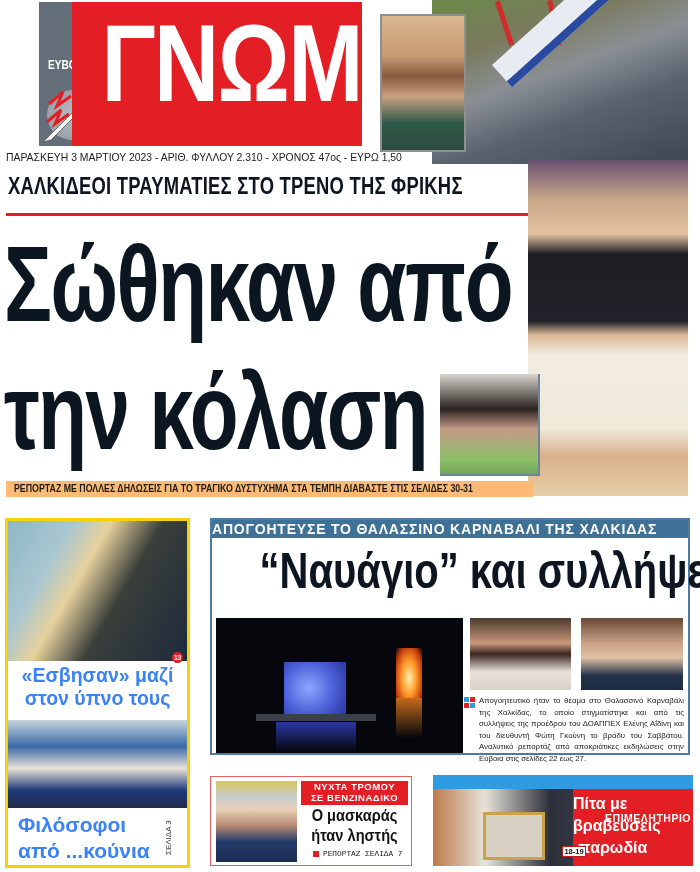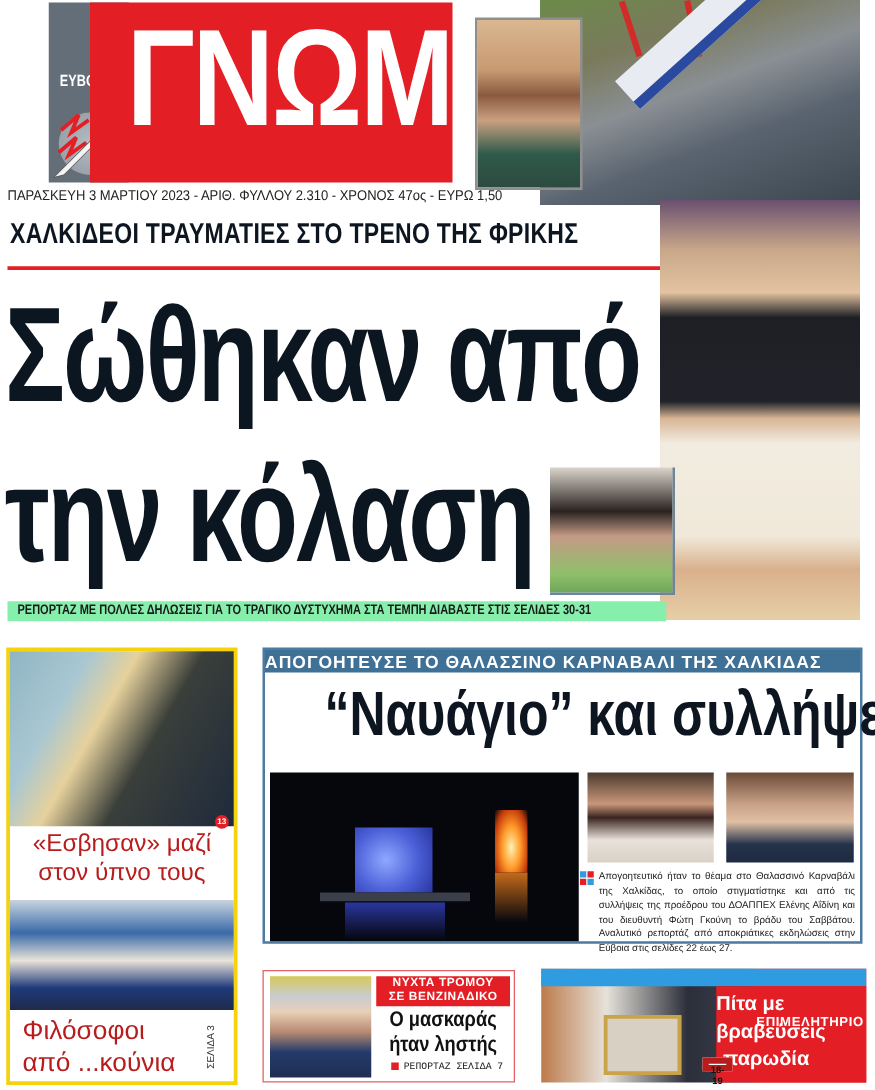--- a/index.html
+++ b/index.html
@@ -39,31 +39,31 @@
   .headline { left: 4px; font-size: 108px; font-weight: bold; line-height: 108px; color: #0b1620;
      transform: scaleX(0.74); transform-origin: left; white-space: nowrap; letter-spacing: -2px; }
   .hl1 { top: 230px; }
   .hl2 { top: 358px; }
 
   .photo-woman2 { left: 528px; top: 160px; width: 160px; height: 336px;
      background: linear-gradient(180deg, #6a5070 0%, #c9a88a 12%, #e3c3a0 22%, #1e1f24 28%, #22232a 48%, #d8b594 52%, #f2ece0 58%, #f0e9da 80%, #d9b08c 88%, #e6cfa6 100%); }
   .photo-woman3 { left: 440px; top: 374px; width: 100px; height: 102px; border-right: 2px solid #6d8597; border-bottom: 2px solid #6d8597;
      background: linear-gradient(180deg, #d9d4cc 0%, #2a2320 35%, #c49a86 55%, #8fbf6a 85%, #6fa65a 100%); }
 
-  .report-bar { left: 6px; top: 481px; width: 527px; height: 16px; background: #86efac; }
+  .report-bar { left: 6px; top: 481px; width: 527px; height: 16px; background: #fdba74; }
   .report-bar span { position: absolute; left: 8px; top: 1px; font-size: 11px; font-weight: bold; color: #1a1a1a;
      transform: scaleX(0.80); transform-origin: left; white-space: nowrap; }
 
   
   .yellow-box { left: 5px; top: 518px; width: 185px; height: 350px; border: 3px solid #f4d20c; background: #fff; }
   .photo-couple { left: 8px; top: 521px; width: 179px; height: 140px;
      background: linear-gradient(120deg, #8fb5c4 0%, #a9c7d2 25%, #e6d19c 40%, #3a3f3a 60%, #1e2a3c 100%); }
   .badge13 { left: 172px; top: 652px; width: 11px; height: 11px; border-radius: 50%; background: #e31e24; color: #fff;
      font-size: 6.5px; text-align: center; line-height: 11px; font-weight: bold; }
-  .yb-headline { left: 8px; width: 179px; text-align: center; font-size: 19.5px; font-weight: normal; color: #b91c1c; line-height: 23px; }
+  .yb-headline { left: 8px; width: 179px; text-align: center; font-size: 19.5px; font-weight: bold; color: #3b82f6; line-height: 23px; }
   .yb-h1 { top: 664px; }
   .photo-students { left: 8px; top: 720px; width: 179px; height: 88px;
      background: linear-gradient(180deg, #c8d4de 0%, #3a6aa8 30%, #e9e3d9 55%, #1e3a7a 80%, #202a4a 100%); }
   .yb-h2 { top: 812px; text-align: left; left: 18px; width: 150px; font-size: 21px; line-height: 26px; }
   .page-vert-wrap { left: 164px; top: 855px; }
 
   
   .carn-box { left: 210px; top: 518px; width: 480px; height: 237px; border: 2px solid #4c7aa0; background: #fff; }
   .carn-header { left: 212px; top: 520px; width: 476px; height: 18px; background: #3f7095; }
   .carn-header span { position: absolute; left: 0; width: 476px; text-align: left; top: 1px; color: #fff; font-size: 14px; font-weight: bold;
@@ -95,21 +95,21 @@
   .gas-report .rsq { display: inline-block; width: 6px; height: 6px; background: #e31e24; margin-right: 4px; vertical-align: -0.5px; }
 
   
   .photo-chamber { left: 433px; top: 775px; width: 260px; height: 91px;
      background: linear-gradient(90deg, #bd7a4a 0%, #e6e2da 20%, #2c2f3a 45%, #38404e 65%, #e31e24 66%); }
   .chamber-top { left: 433px; top: 775px; width: 260px; height: 14px; background: #2f9be0; }
   .chamber-red { left: 573px; top: 789px; width: 120px; height: 77px; background: #e31e24; }
   .chamber-kicker { left: 573px; top: 775px; width: 118px; text-align: right; color: #fff; font-size: 10.5px; font-weight: bold; letter-spacing: 0.5px; line-height: 14px; margin-top: 36px; }
   .chamber-headline { left: 573px; top: 793px; width: 118px; text-align: left; color: #fff; font-size: 16px; font-weight: bold; line-height: 22px; }
   .frame { left: 483px; top: 812px; width: 62px; height: 48px; border: 3px solid #c9a24a; background: #d8d0c2; }
-  .page-badge { left: 562px; top: 846px; width: 24px; height: 11px; background: #fff; border: 5px solid #b91c1c; font-size: 7.5px; font-weight: bold; text-align: center; line-height: 9px; color: #111; }
+  .page-badge { left: 562px; top: 846px; width: 24px; height: 11px; background: #fff; border: 1px solid #b91c1c; font-size: 7.5px; font-weight: bold; text-align: center; line-height: 9px; color: #111; }
 </style>
 </head>
 <body>
 
 <div class="abs mast-left">
   <div class="region">ΕΥΒΟΪΚΗ</div>
   <div class="globe">
     <svg width="70" height="60" viewBox="0 0 70 60" style="position:absolute;left:-6px;top:-6px;">
       <path d="M8 20 L22 8 L16 22 L30 12" stroke="#e31e24" stroke-width="3" fill="none"></path>
       <path d="M6 38 L20 26 L14 40 L28 30" stroke="#e31e24" stroke-width="3" fill="none"></path>

